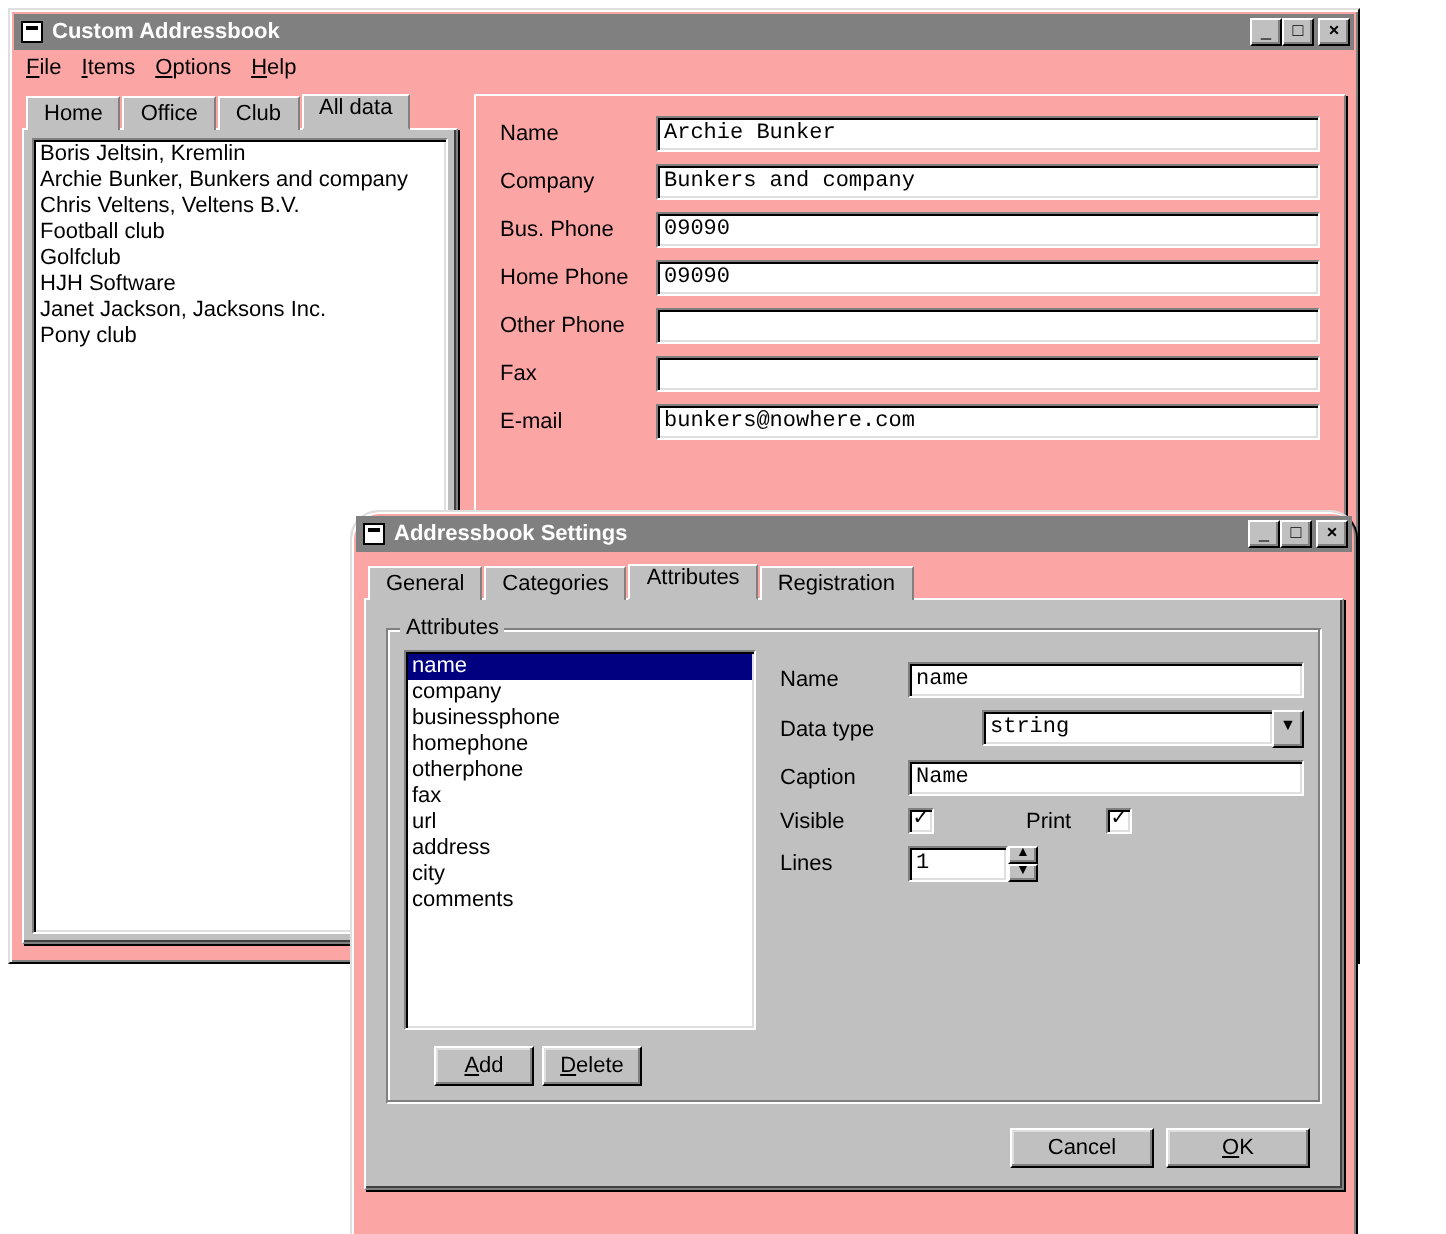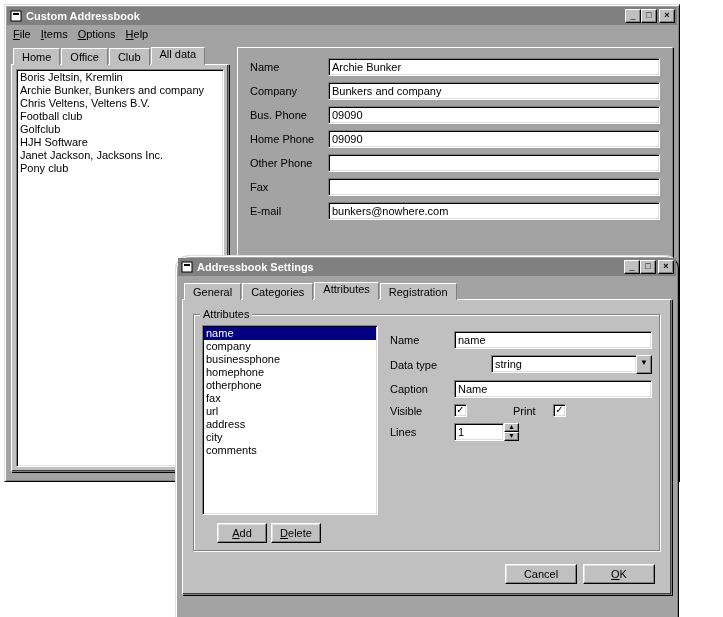--- a/index.html
+++ b/index.html
@@ -9,21 +9,21 @@
   font-family: "MS Sans Serif", Tahoma, Arial, sans-serif;
   font-size: 11px;
   background: #fff;
   width: 723px;
   height: 617px;
   position: relative;
   overflow: hidden;
 }
 .window {
   position: absolute;
-  background: #a3a3a3;
+  background: #fca5a5;
   border: 1px solid #000;
   border-top-color: #dfdfdf;
   border-left-color: #dfdfdf;
   box-shadow: inset 1px 1px 0 #fff, inset -1px -1px 0 #808080;
 }
 .titlebar {
   height: 18px;
   background: #808080;
   color: #fff;
   display: flex;
@@ -128,20 +128,21 @@
   white-space: nowrap;
 }
 .list-item.selected {
   background: #000080;
   color: #fff;
 }
 .inputbox {
   height: 18px;
   padding: 1px 3px;
   line-height: 14px;
+  font-family: Liberation Mono, monospace;
 }
 .detailpanel {
   border-top: 1px solid #fff;
   border-left: 1px solid #fff;
   border-right: 1px solid #808080;
   border-bottom: 1px solid #808080;
   box-shadow: 1px 1px 0 #000;
   padding: 10px 12px;
   flex:1;
 }

